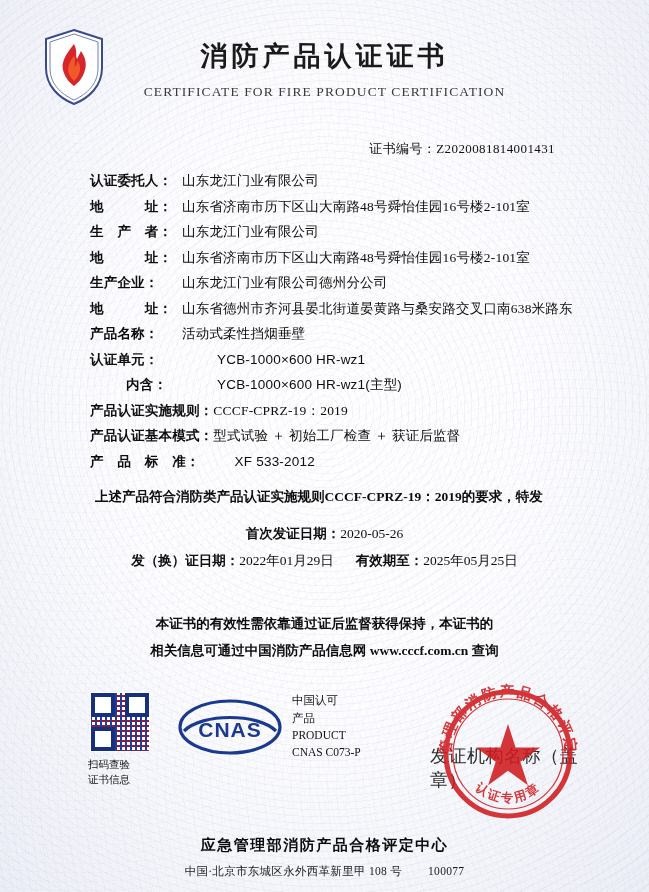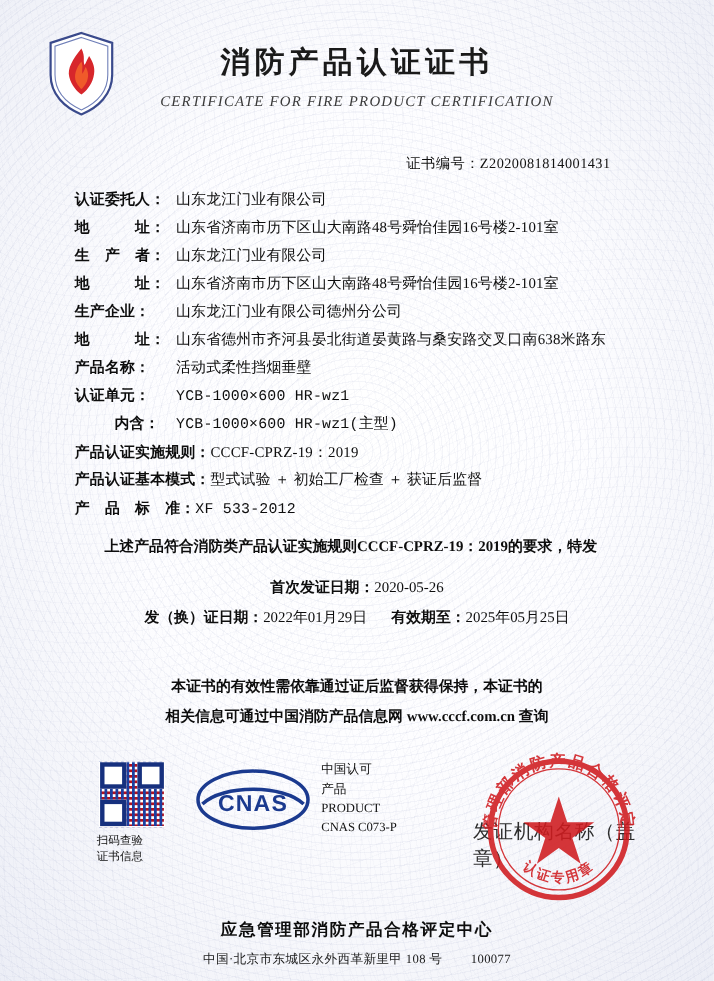--- a/index.html
+++ b/index.html
@@ -60,37 +60,36 @@
     color: #1a1a1a;
     padding-top: 38px;
   }
   .title-en {
     text-align: center;
     font-family: "Liberation Serif", serif;
     font-size: 13.5px;
     letter-spacing: 1.1px;
     color: #3a3a3a;
     margin-top: 10px;
-    font-style: italic;
   }
 
   
   .cert-no {
     text-align: right;
     padding-right: 94px;
     margin-top: 22px;
     font-size: 13px;
     color: #111;
     letter-spacing: 0.4px;
   }
 
   
   .fields {
     margin-top: 14px;
-    padding-left: 68px;
+    padding-left: 90px;
     padding-right: 40px;
   }
   .row {
     display: flex;
     align-items: baseline;
     margin-bottom: 7.5px;
     font-size: 13.5px;
     color: #0d0d0d;
   }
   .lbl {
@@ -98,21 +97,22 @@
     white-space: pre;
     flex: 0 0 auto;
     letter-spacing: 0.2px;
   }
   .lbl.w1 { width: 92px; }
   .val {
     font-weight: normal;
     letter-spacing: 0.2px;
   }
   .val.mono-ish {
-    font-family: Liberation Mono, monospace;
+    font-family: Liberation Sans, sans-serif;
+    margin-left: 35px;
   }
   .row.indent { padding-left: 36px; }
   .row.indent .lbl { width: 56px; }
 
   .statement {
     padding-left: 95px;
     padding-right: 62px;
     margin-top: 14px;
     font-size: 13.5px;
     font-weight: bold;

